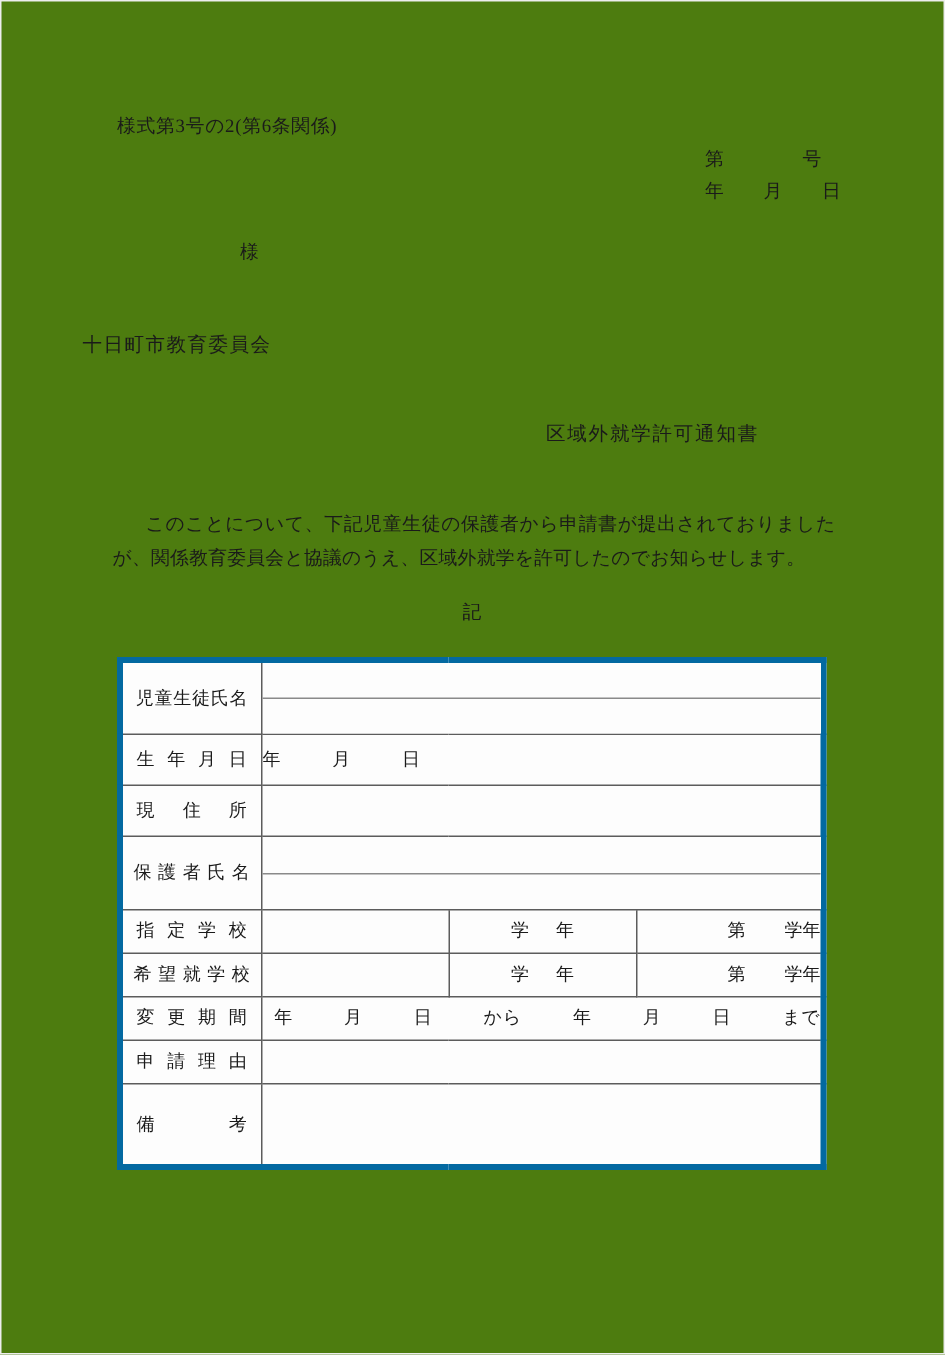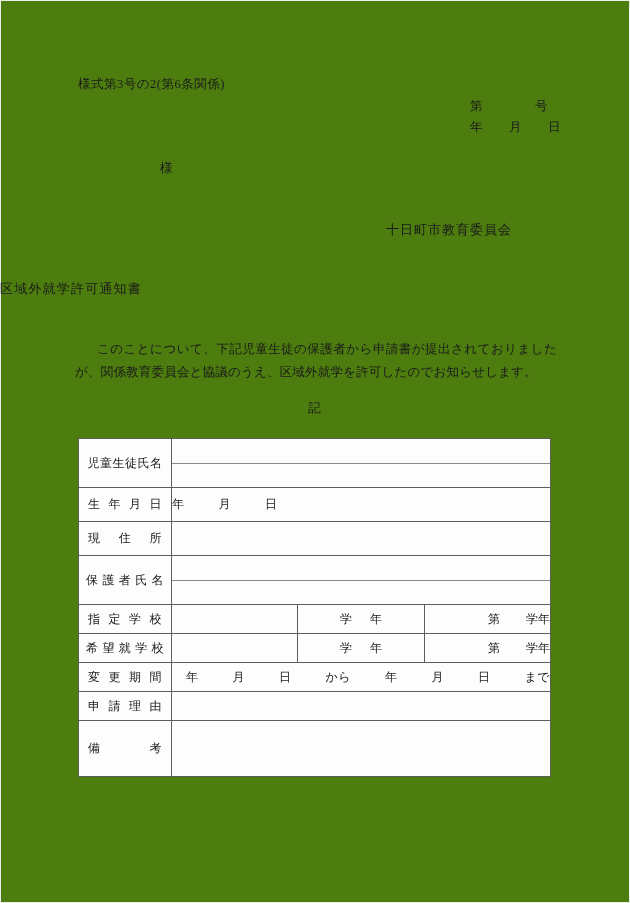--- a/index.html
+++ b/index.html
@@ -62,32 +62,32 @@
     left: 160px;
     top: 160px;
     font-size: 12.5px;
     white-space: nowrap;
   }
   .issuer {
     position: absolute;
     left: 0px;
     top: 221px;
     width: 512px;
-    text-align: right;
+    text-align: left;
     padding-left: 55px;
     box-sizing: border-box;
     font-size: 13px;
     letter-spacing: 1px;
   }
   .doc-title {
     position: absolute;
     left: 0;
     top: 280px;
     width: 506px;
-    text-align: left;
+    text-align: right;
     font-size: 13px;
     letter-spacing: 1.2px;
   }
 
   
   .body-text {
     position: absolute;
     left: 75px;
     top: 338px;
     width: 482px;
@@ -109,21 +109,21 @@
   }
 
   
   .form-table {
     position: absolute;
     left: 78px;
     top: 438px;
     width: 473px;
     border-collapse: collapse;
     table-layout: fixed;
-    border: 1px solid #0369a1;
+    border: 4px solid #0369a1;
     background: #fdfdfd;
   }
   .form-table td {
     border: 1px solid #5c5c5c;
     font-size: 12px;
     padding: 0;
     vertical-align: middle;
     background: #fdfdfd;
   }
   .lbl {

